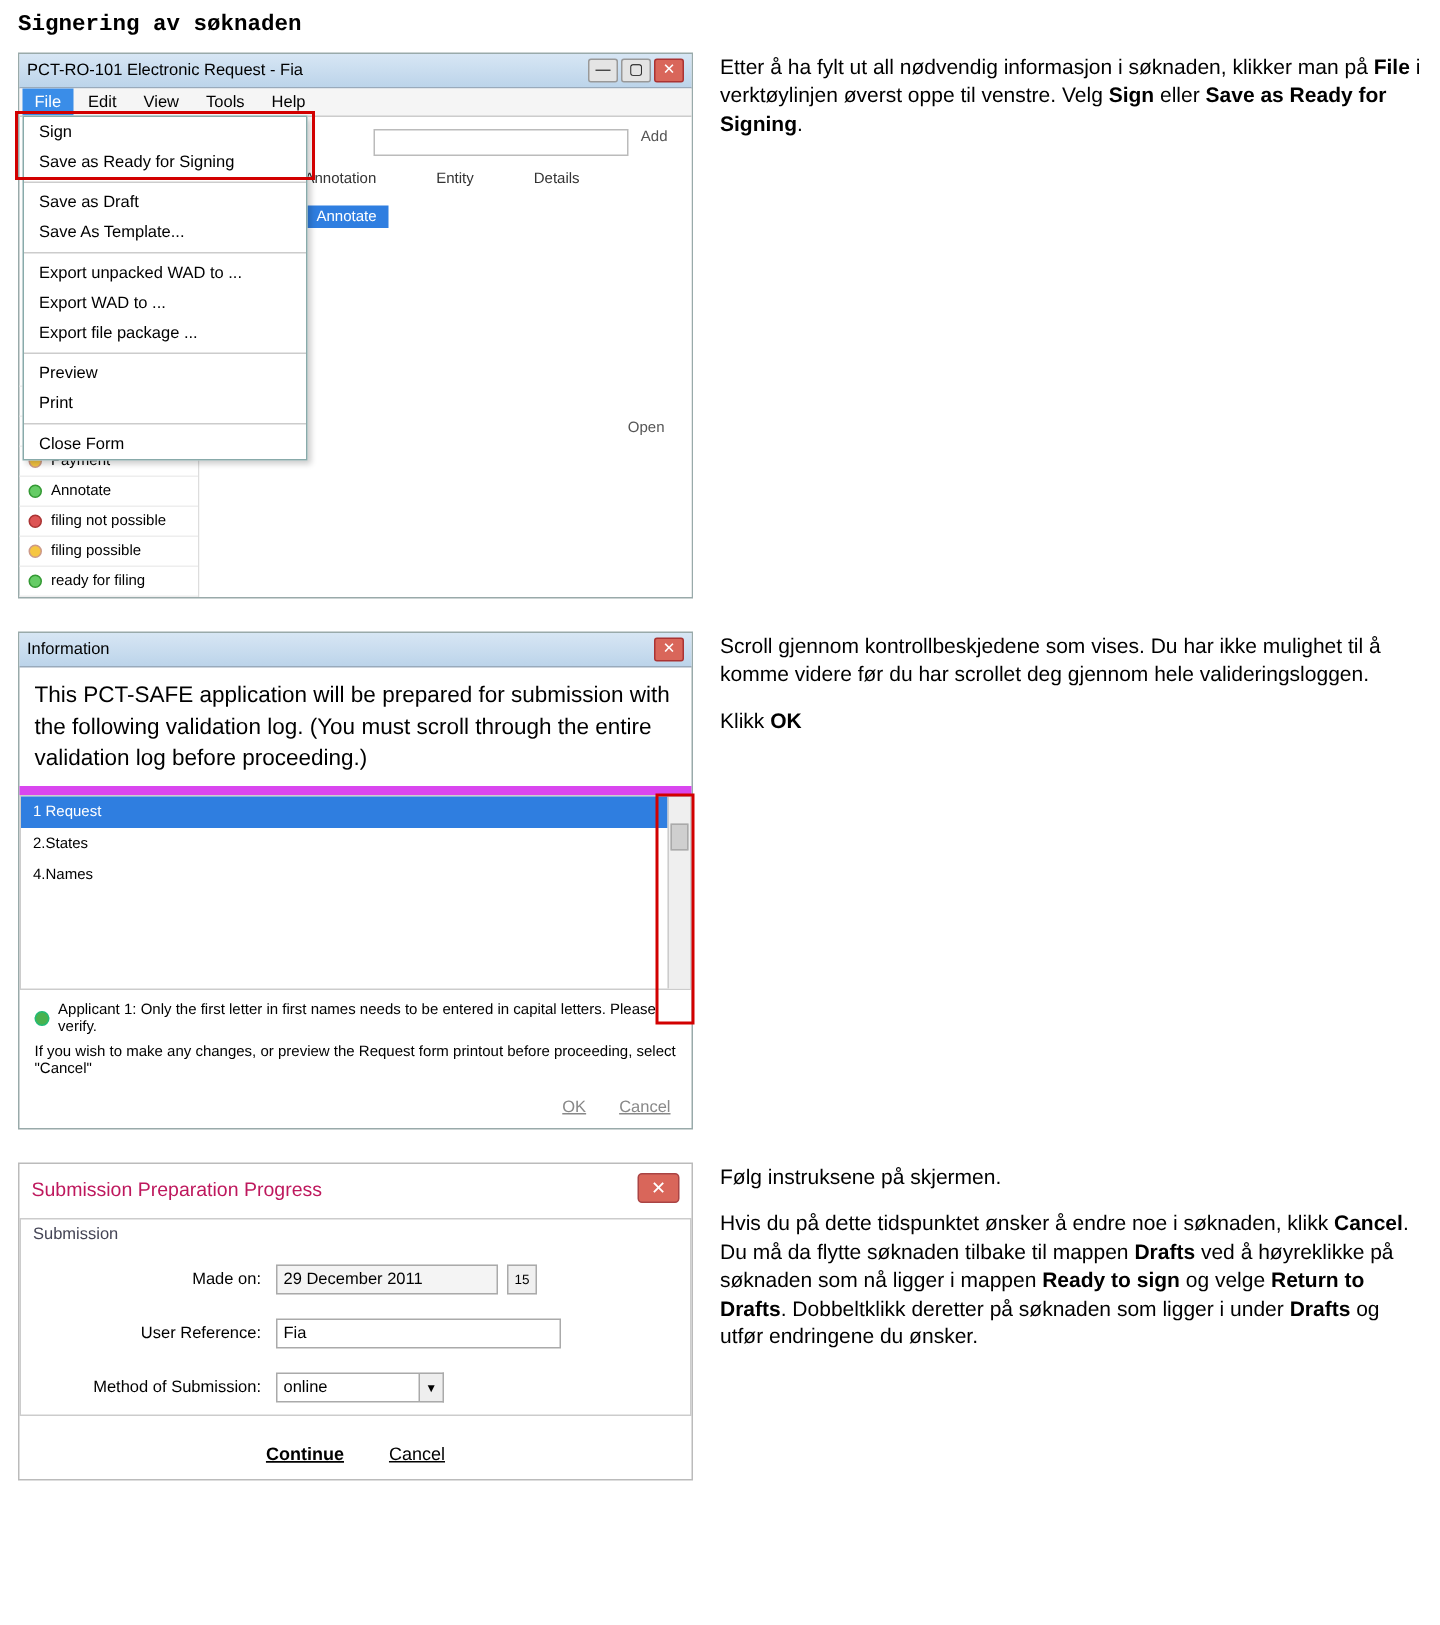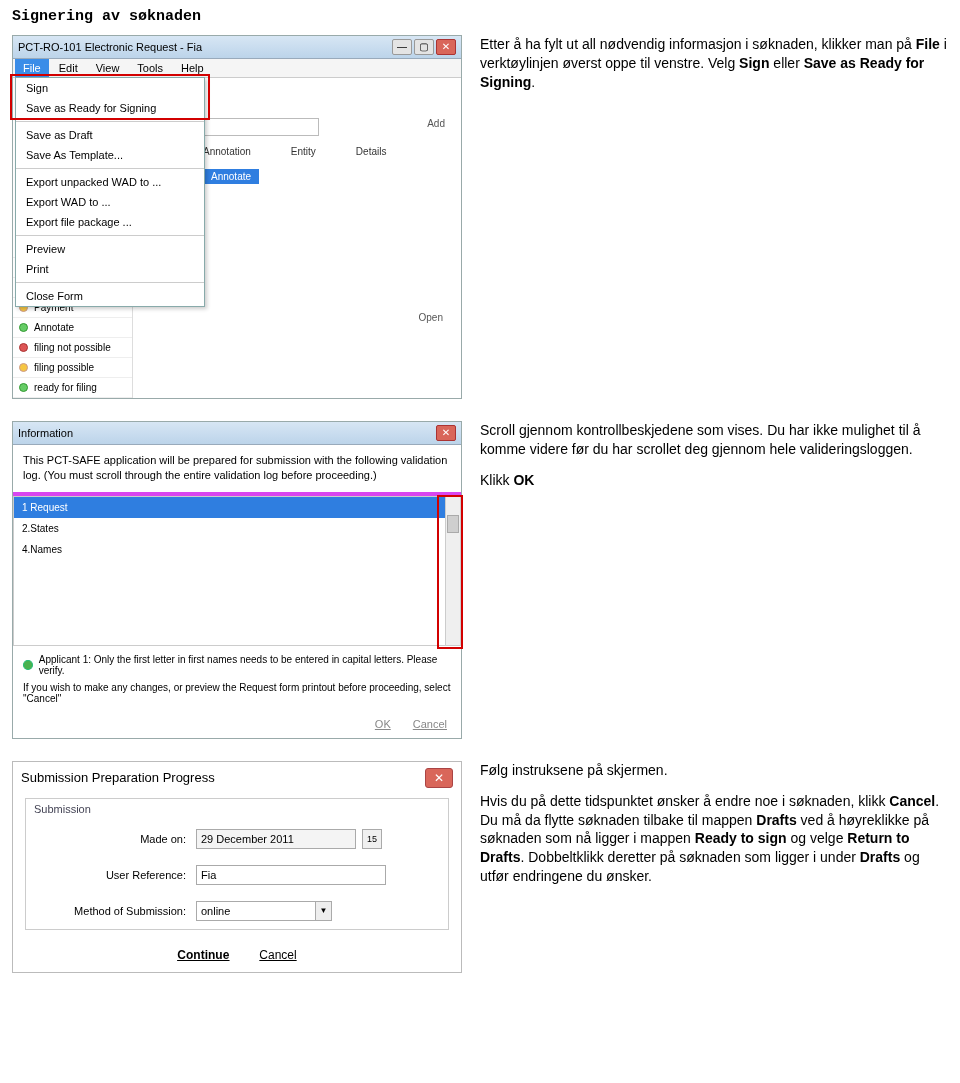--- a/index.html
+++ b/index.html
@@ -31,46 +31,46 @@
   .redbox1 { position:absolute; left:-6px; top:-4px; width:200px; height:46px; border:2px solid #d20000; pointer-events:none; }
   .body1 { display:flex; min-height:280px; }
   .sidebar1 { width:120px; border-right:1px solid #ddd; padding-top:160px; }
   .sidecell { display:flex; align-items:center; gap:6px; padding:4px 6px; font-size:10px; border-bottom:1px solid #eee; }
   .dot { width:9px; height:9px; border-radius:50%; background:#6c6; border:1px solid #393; }
   .dot.amber { background:#f6c642; border-color:#c98; }
   .dot.red { background:#d55; border-color:#a33; }
   .main1 { flex:1; background:#fff; padding:8px 10px; }
   .tabs1 { display:flex; gap:40px; padding:4px 0 8px 60px; font-size:10px; color:#333; }
   .tabs1 .sel { background:#2f7ee0; color:#fff; padding:2px 8px; }
-  .addbar { display:flex; justify-content:space-between; padding:0 6px 6px;margin-top:32px; }
+  .addbar { display:flex; justify-content:flex-end; padding:0 6px 6px; }
   .addbar .field { width:170px; height:18px; border:1px solid #bbb; margin-right:8px; }
   .linkish { color:#555; font-size:10px; }
   .openbar { display:flex; justify-content:flex-end; padding:120px 8px 0; }
 
   
-  .info2 { padding:8px 10px; font-size:11px; line-height:1.4; border-bottom:4px solid #d946ef; }
-  .listarea { position:relative; border:1px solid #ccc; height:150px; margin:0; }
+  .info2 { padding:8px 10px; font-size:15px; line-height:1.4; border-bottom:6px solid #d946ef; }
+  .listarea { position:relative; border:1px solid #ccc; height:130px; margin:0; }
   .row2 { display:flex; align-items:center; padding:5px 8px; font-size:10px; }
   .row2.sel { background:#2f7ee0; color:#fff; }
   .scroll2 { position:absolute; right:0; top:0; width:15px; height:100%; background:#efefef; border-left:1px solid #ccc; }
   .thumb2 { position:absolute; left:1px; top:18px; width:12px; height:18px; background:#cfcfcf; border:1px solid #aaa; }
   .redbox2 { position:absolute; right:-3px; top:-2px; width:26px; height:154px; border:2px solid #d20000; pointer-events:none; }
   .msgs2 { padding:8px 10px; font-size:10px; }
   .msgs2 .g { display:flex; align-items:center; gap:6px; margin-bottom:6px; }
   .gdot { width:10px; height:10px; border-radius:50%; background:#49b24f; border:1px solid #2b7; }
   .msgs2 .note { margin-top:6px; }
   .btnbar2 { display:flex; justify-content:flex-end; gap:22px; padding:6px 14px 8px; font-size:11px; color:#888; }
   .btnbar2 span { text-decoration:underline; }
 
   
   .white3 { background:#fff; }
   .titlebar3 { display:flex; align-items:center; justify-content:space-between; padding:6px 8px; }
-  .titlebar3 .t { font-size:13px; color:#000000;text-align:center; }
+  .titlebar3 .t { font-size:13px; color:#be185d;text-align:center; }
   .titlebar3 .x { width:28px; height:20px; background:#d9665a; color:#fff; border:1px solid #a44; border-radius:3px; display:flex; align-items:center; justify-content:center; font-size:12px; }
-  .sect3 { border:1px solid #ccc; margin:4px 12px 10px; }
+  .sect3 { border:1px solid #ccc; margin:4px 0 10px; }
   .sect3 .lab { font-size:11px; color:#445; padding:4px 8px 0; margin-bottom:6px; }
   .field3 { display:flex; align-items:center; gap:10px; padding:8px 10px; font-size:11px; }
   .field3 .flab { width:150px; text-align:right; }
   .txtbox { border:1px solid #aaa; height:20px; padding:0 4px; font-size:11px; background:#fff; display:flex; align-items:center; }
   .txtbox.ro { background:#f4f4f4; }
   .datebox { display:flex; align-items:center; gap:6px; }
   .calbtn { width:20px; height:20px; border:1px solid #aaa; background:#f0f0f0; display:flex; align-items:center; justify-content:center; font-size:9px; }
   .selbox { display:flex; align-items:center; }
   .selbox .arrow { width:16px; height:20px; border:1px solid #aaa; border-left:none; background:#eee; display:flex; align-items:center; justify-content:center; font-size:8px; }
   .btnbar3 { display:flex; justify-content:center; gap:30px; padding:8px 0 10px; font-size:12px; }
@@ -227,32 +227,32 @@
       <div class="window white3" style="border:1px solid #bbb;">
         <div class="titlebar3">
           <span class="t">Submission Preparation Progress</span>
           <div class="x">✕</div>
         </div>
         <div class="sect3">
           <div class="lab">Submission</div>
           <div class="field3">
             <div class="flab">Made on:</div>
             <div class="datebox">
-              <div class="txtbox ro" style="width:160px;">29 December 2011</div>
+              <div class="txtbox ro" style="width:148px;">29 December 2011</div>
               <div class="calbtn">15</div>
             </div>
           </div>
           <div class="field3">
             <div class="flab">User Reference:</div>
             <div class="txtbox" style="width:190px;">Fia</div>
           </div>
           <div class="field3">
             <div class="flab">Method of Submission:</div>
             <div class="selbox">
-              <div class="txtbox" style="width:120px;">online</div>
+              <div class="txtbox" style="width:96px;">online</div>
               <div class="arrow">▼</div>
             </div>
           </div>
         </div>
         <div class="btnbar3">
           <span class="btn"><strong>Continue</strong></span>
           <span class="btn">Cancel</span>
         </div>
       </div>
     </div>

